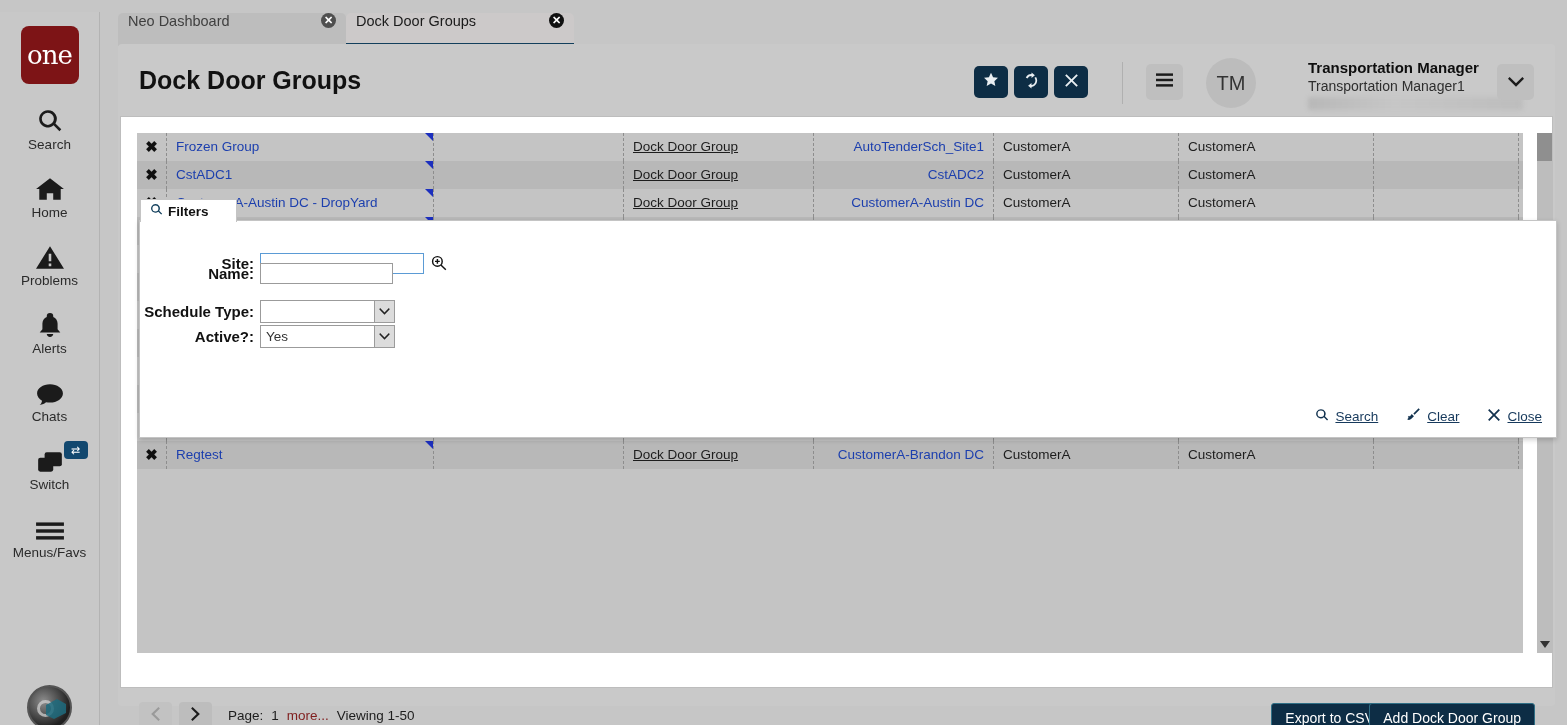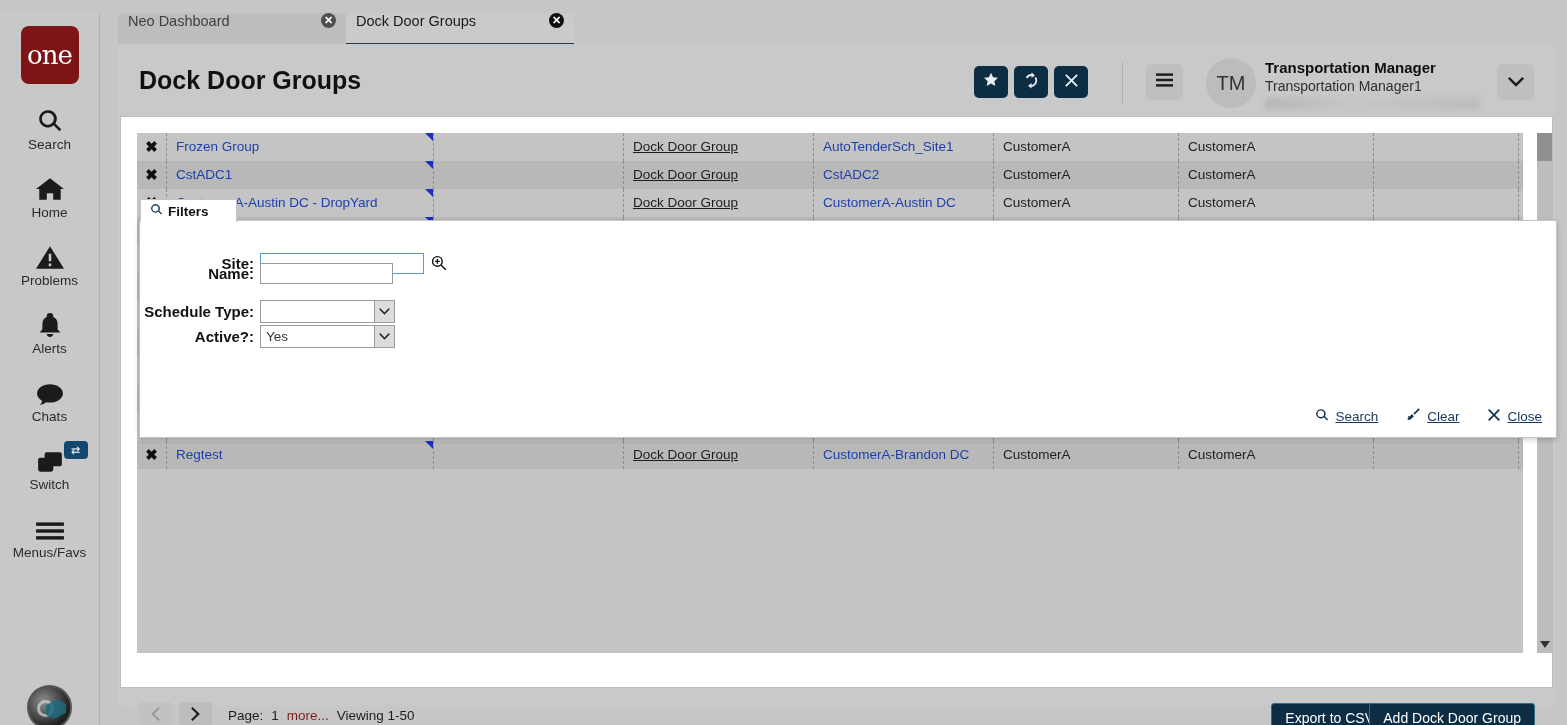--- a/index.html
+++ b/index.html
@@ -95,21 +95,21 @@
   #btn-menu {
     position: absolute; left: 1028px; top: 20px; width: 37px; height: 36px; border-radius: 5px;
     background: #bfbfbf; display: flex; align-items: center; justify-content: center; cursor: pointer;
   }
   #btn-menu svg { fill: #1b1b1b; }
   #hdr-avatar {
     position: absolute; left: 1088px; top: 14px; width: 50px; height: 50px; border-radius: 50%;
     background: #bcbcbc; display: flex; align-items: center; justify-content: center;
     font-size: 20px; color: #333;
   }
-  #hdr-user { position: absolute; left: 1147px; top: 14px; width: 230px; }
+  #hdr-user { position: absolute; left: 1190px; top: 14px; width: 230px; }
   #hdr-name { font-size: 15px; font-weight: bold; color: #0e0e0e; line-height: 19px; }
   #hdr-sub { font-size: 14px; color: #2e2e2e; line-height: 19px; }
   #hdr-redact {
     margin-top: 1px; width: 215px; height: 13px; border-radius: 2px;
     background: linear-gradient(90deg,#b8b8b8,#c6c6c6 40%,#bdbdbd);
     filter: blur(2px);
   }
   #btn-caret {
     position: absolute; left: 1379px; top: 20px; width: 37px; height: 36px; border-radius: 5px;
     background: #bfbfbf; display: flex; align-items: center; justify-content: center; cursor: pointer;
@@ -128,21 +128,21 @@
   .row.odd  { background: #c4c4c4; }
   .row.even { background: #b8b8b8; }
   .cell { position: relative; height: 28px; line-height: 28px; font-size: 13.5px; color: #1d1d1d; padding: 0 9px; }
   .cell.sep { border-right: 1px dashed #8d8d8d; }
   .cell a { color: #1c3fae; text-decoration: none; cursor: pointer; }
   .c-x    { width: 30px; text-align: center; padding: 0; }
   .c-x span { font-size: 15px; font-weight: bold; color: #101010; cursor: pointer; }
   .c-name { width: 267px; }
   .c-desc { width: 190px; }
   .c-type { width: 190px; text-decoration: underline; }
-  .c-site { width: 180px; }
+  .c-site { width: 180px; text-align: right; }
   .c-ent1 { width: 185px; }
   .c-ent2 { width: 195px; }
   .c-num  { width: 145px; text-align: right; }
   .tri {
     position: absolute; right: 0; top: 0; width: 0; height: 0;
     border-top: 8px solid #1c2fbe; border-left: 8px solid transparent;
   }
   #vscroll {
     position: absolute; right: 0; top: 16px; width: 15px; height: 520px; background: #bdbdbd;
   }

